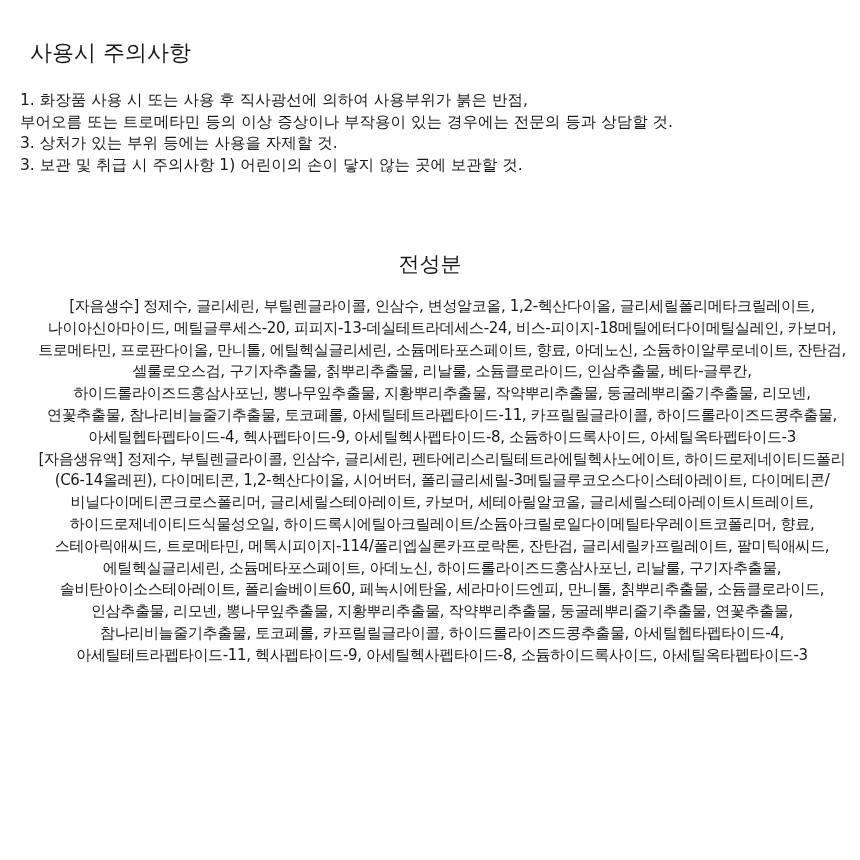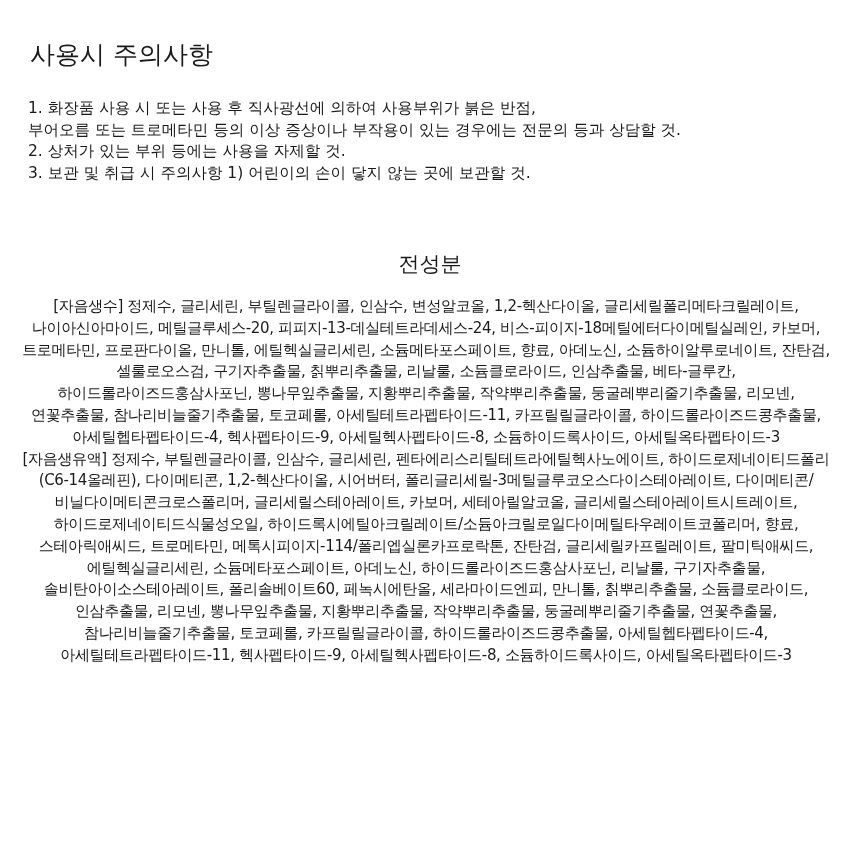--- a/index.html
+++ b/index.html
@@ -16,54 +16,54 @@
     }
     .page {
       position: relative;
       width: 860px;
       height: 860px;
     }
     .caution-title {
       position: absolute;
       left: 30px;
       top: 38px;
-      font-size: 25px;
+      font-size: 22px;
       font-weight: normal;
       margin: 0;
       letter-spacing: 0px;
     }
     .caution-list {
       position: absolute;
       left: 16px;
       top: 86px;
       width: 830px;
       font-size: 15.5px;
       line-height: 21.5px;
-      margin: 12px;
+      margin: 4px;
       padding: 0;
       list-style: none;
     }
     .caution-list li {
       margin: 0;
       padding: 0;
       white-space: nowrap;
     }
     .ingredients-title {
       position: absolute;
       left: 0;
       width: 860px;
       top: 250px;
       text-align: center;
       font-size: 21px;
       font-weight: normal;
       margin: 0;
     }
     .ingredients-body {
       position: absolute;
-      left: 20px;
+      left: 36px;
       width: 812px;
       top: 296px;
       text-align: center;
       font-size: 15px;
       line-height: 21.8px;
       letter-spacing: -0.35px;
       word-break: keep-all;
     }
     .ingredients-block {
       margin: 0;
@@ -72,21 +72,21 @@
 </head>
 <body>
 
 <div class="page">
 
   <h2 class="caution-title">사용시 주의사항</h2>
 
   <ul class="caution-list">
     <li>1. 화장품 사용 시 또는 사용 후 직사광선에 의하여 사용부위가 붉은 반점,</li>
     <li>부어오름 또는 트로메타민 등의 이상 증상이나 부작용이 있는 경우에는 전문의 등과 상담할 것.</li>
-    <li>2. 상처가 있는 부위 등에는 사용을 자제할 것.</li>
+    <li>3. 상처가 있는 부위 등에는 사용을 자제할 것.</li>
     <li>3. 보관 및 취급 시 주의사항 1) 어린이의 손이 닿지 않는 곳에 보관할 것.</li>
   </ul>
 
   <h2 class="ingredients-title">전성분</h2>
 
   <div class="ingredients-body">
     <p class="ingredients-block">[자음생수] 정제수, 글리세린, 부틸렌글라이콜, 인삼수, 변성알코올, 1,2-헥산다이올, 글리세릴폴리메타크릴레이트, 나이아신아마이드, 메틸글루세스-20, 피피지-13-데실테트라데세스-24, 비스-피이지-18메틸에터다이메틸실레인, 카보머, 트로메타민, 프로판다이올, 만니톨, 에틸헥실글리세린, 소듐메타포스페이트, 향료, 아데노신, 소듐하이알루로네이트, 잔탄검, 셀룰로오스검, 구기자추출물, 칡뿌리추출물, 리날룰, 소듐클로라이드, 인삼추출물, 베타-글루칸, 하이드롤라이즈드홍삼사포닌, 뽕나무잎추출물, 지황뿌리추출물, 작약뿌리추출물, 둥굴레뿌리줄기추출물, 리모넨, 연꽃추출물, 참나리비늘줄기추출물, 토코페롤, 아세틸테트라펩타이드-11, 카프릴릴글라이콜, 하이드롤라이즈드콩추출물, 아세틸헵타펩타이드-4, 헥사펩타이드-9, 아세틸헥사펩타이드-8, 소듐하이드록사이드, 아세틸옥타펩타이드-3</p>
     <p class="ingredients-block">[자음생유액] 정제수, 부틸렌글라이콜, 인삼수, 글리세린, 펜타에리스리틸테트라에틸헥사노에이트, 하이드로제네이티드폴리(C6-14올레핀), 다이메티콘, 1,2-헥산다이올, 시어버터, 폴리글리세릴-3메틸글루코오스다이스테아레이트, 다이메티콘/비닐다이메티콘크로스폴리머, 글리세릴스테아레이트, 카보머, 세테아릴알코올, 글리세릴스테아레이트시트레이트, 하이드로제네이티드식물성오일, 하이드록시에틸아크릴레이트/소듐아크릴로일다이메틸타우레이트코폴리머, 향료, 스테아릭애씨드, 트로메타민, 메톡시피이지-114/폴리엡실론카프로락톤, 잔탄검, 글리세릴카프릴레이트, 팔미틱애씨드, 에틸헥실글리세린, 소듐메타포스페이트, 아데노신, 하이드롤라이즈드홍삼사포닌, 리날룰, 구기자추출물, 솔비탄아이소스테아레이트, 폴리솔베이트60, 페녹시에탄올, 세라마이드엔피, 만니톨, 칡뿌리추출물, 소듐클로라이드, 인삼추출물, 리모넨, 뽕나무잎추출물, 지황뿌리추출물, 작약뿌리추출물, 둥굴레뿌리줄기추출물, 연꽃추출물, 참나리비늘줄기추출물, 토코페롤, 카프릴릴글라이콜, 하이드롤라이즈드콩추출물, 아세틸헵타펩타이드-4, 아세틸테트라펩타이드-11, 헥사펩타이드-9, 아세틸헥사펩타이드-8, 소듐하이드록사이드, 아세틸옥타펩타이드-3</p>
   </div>
 

